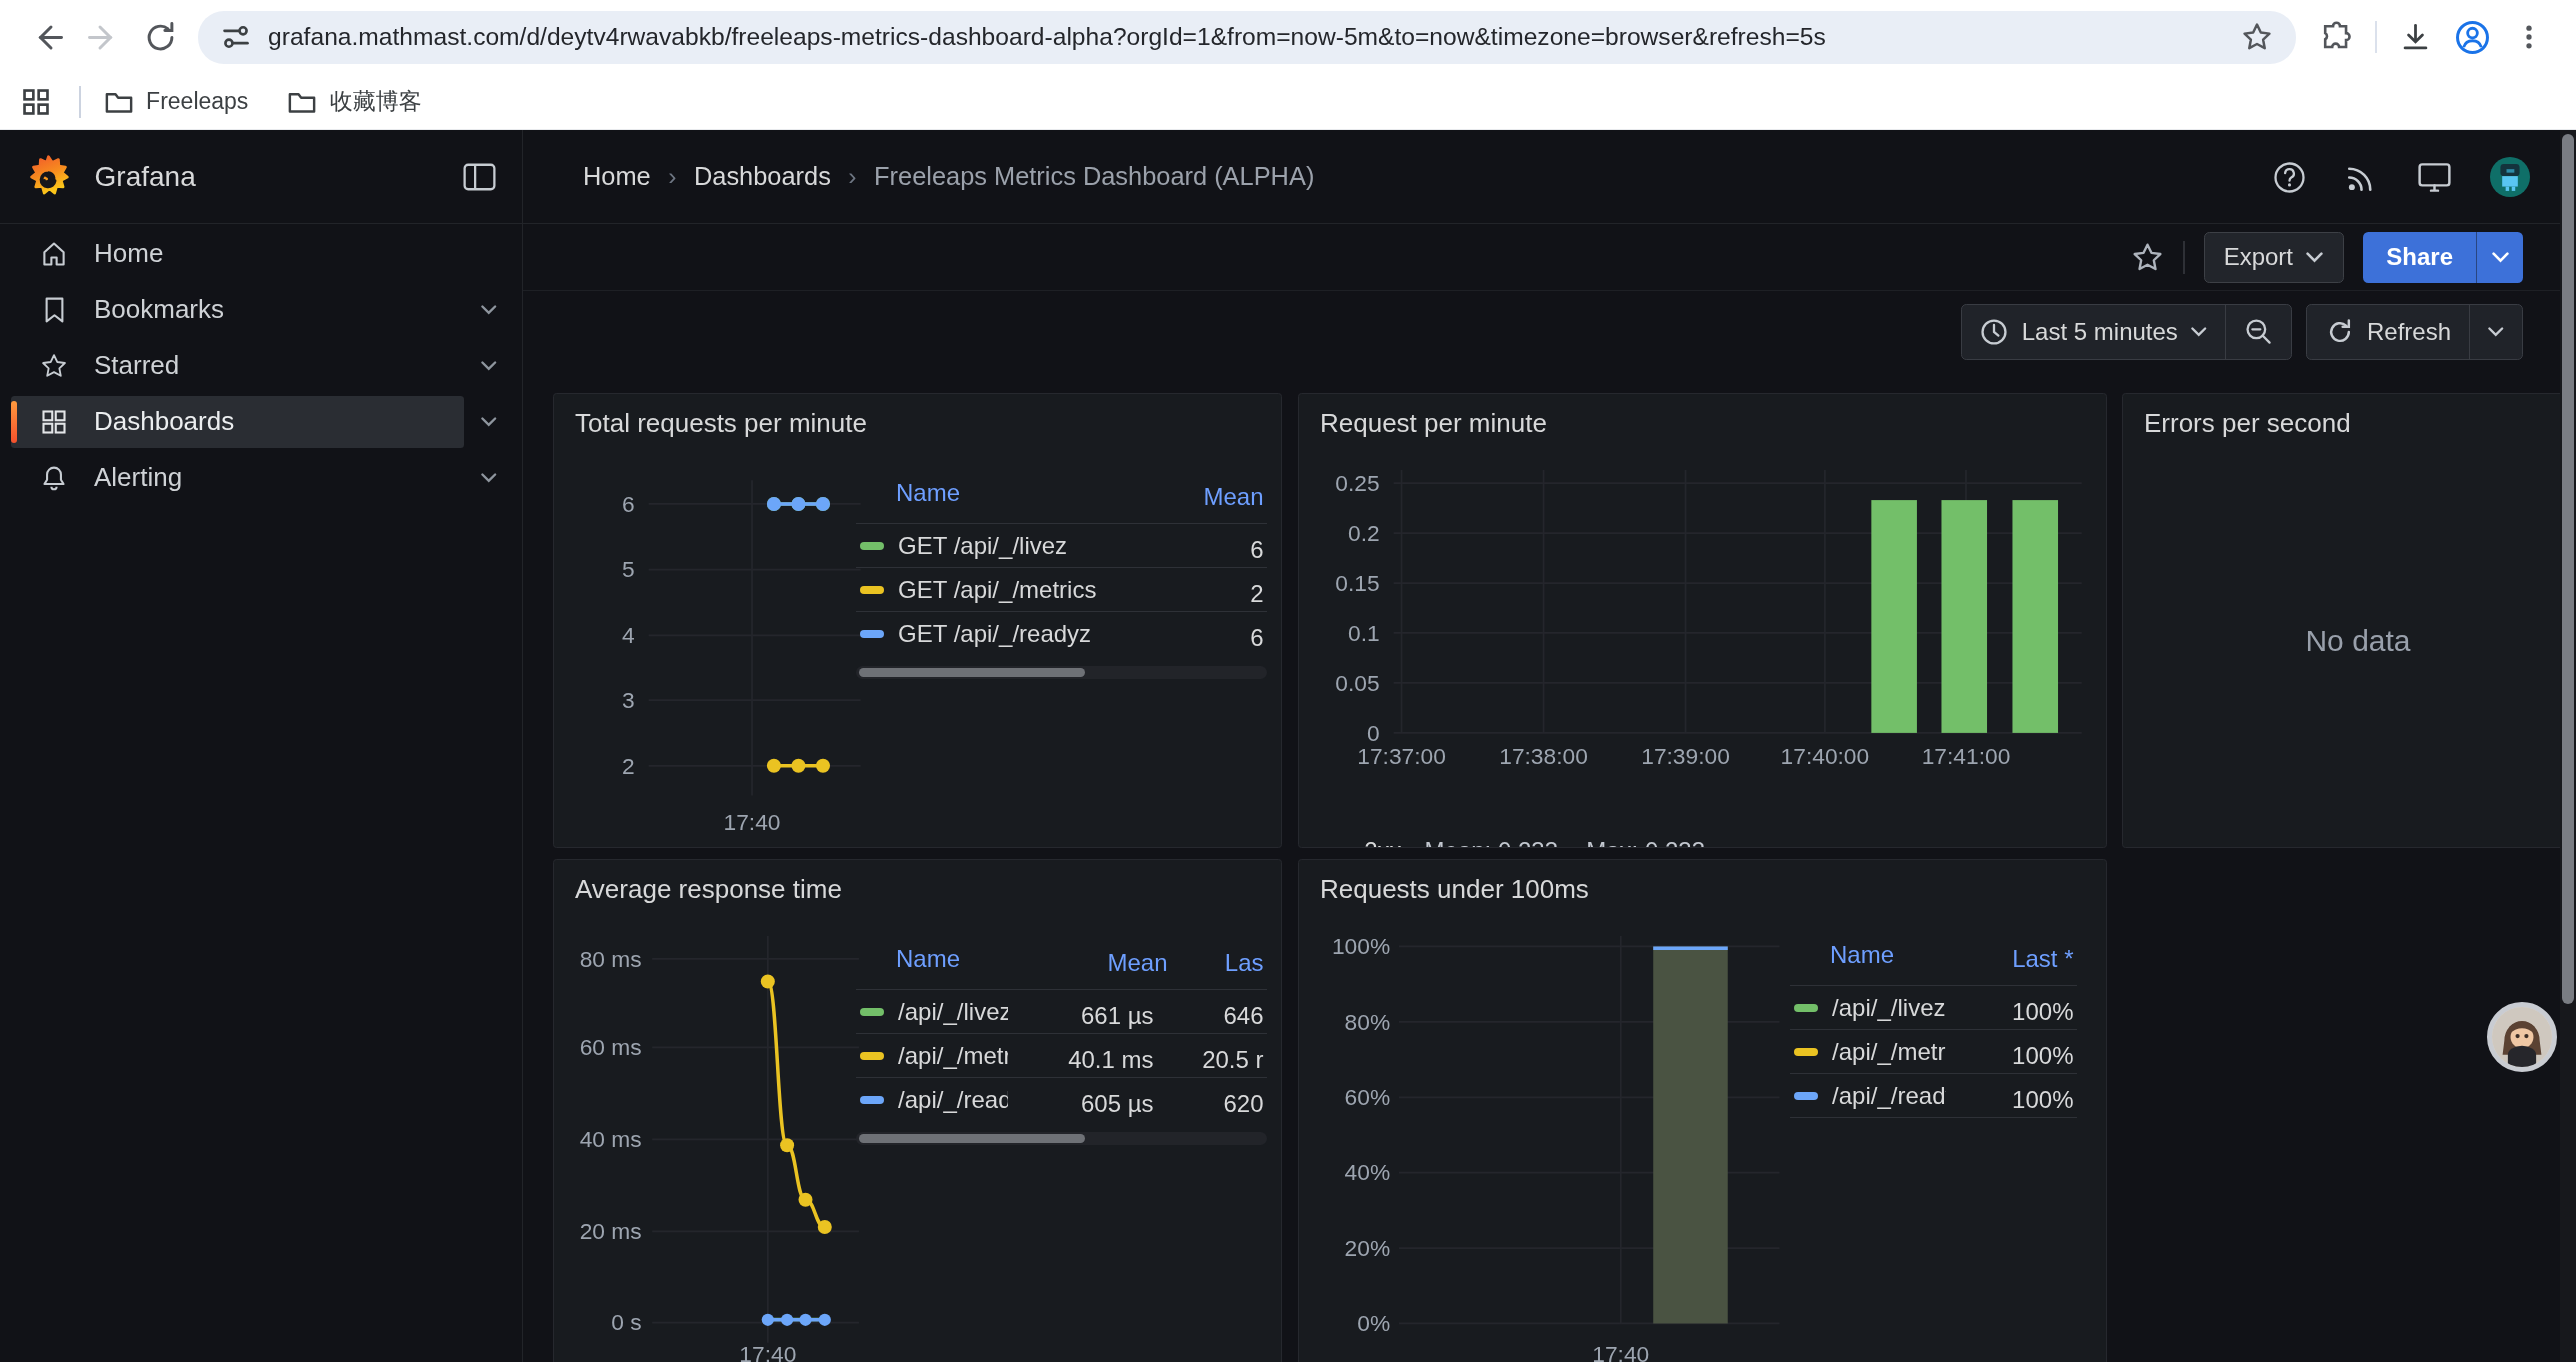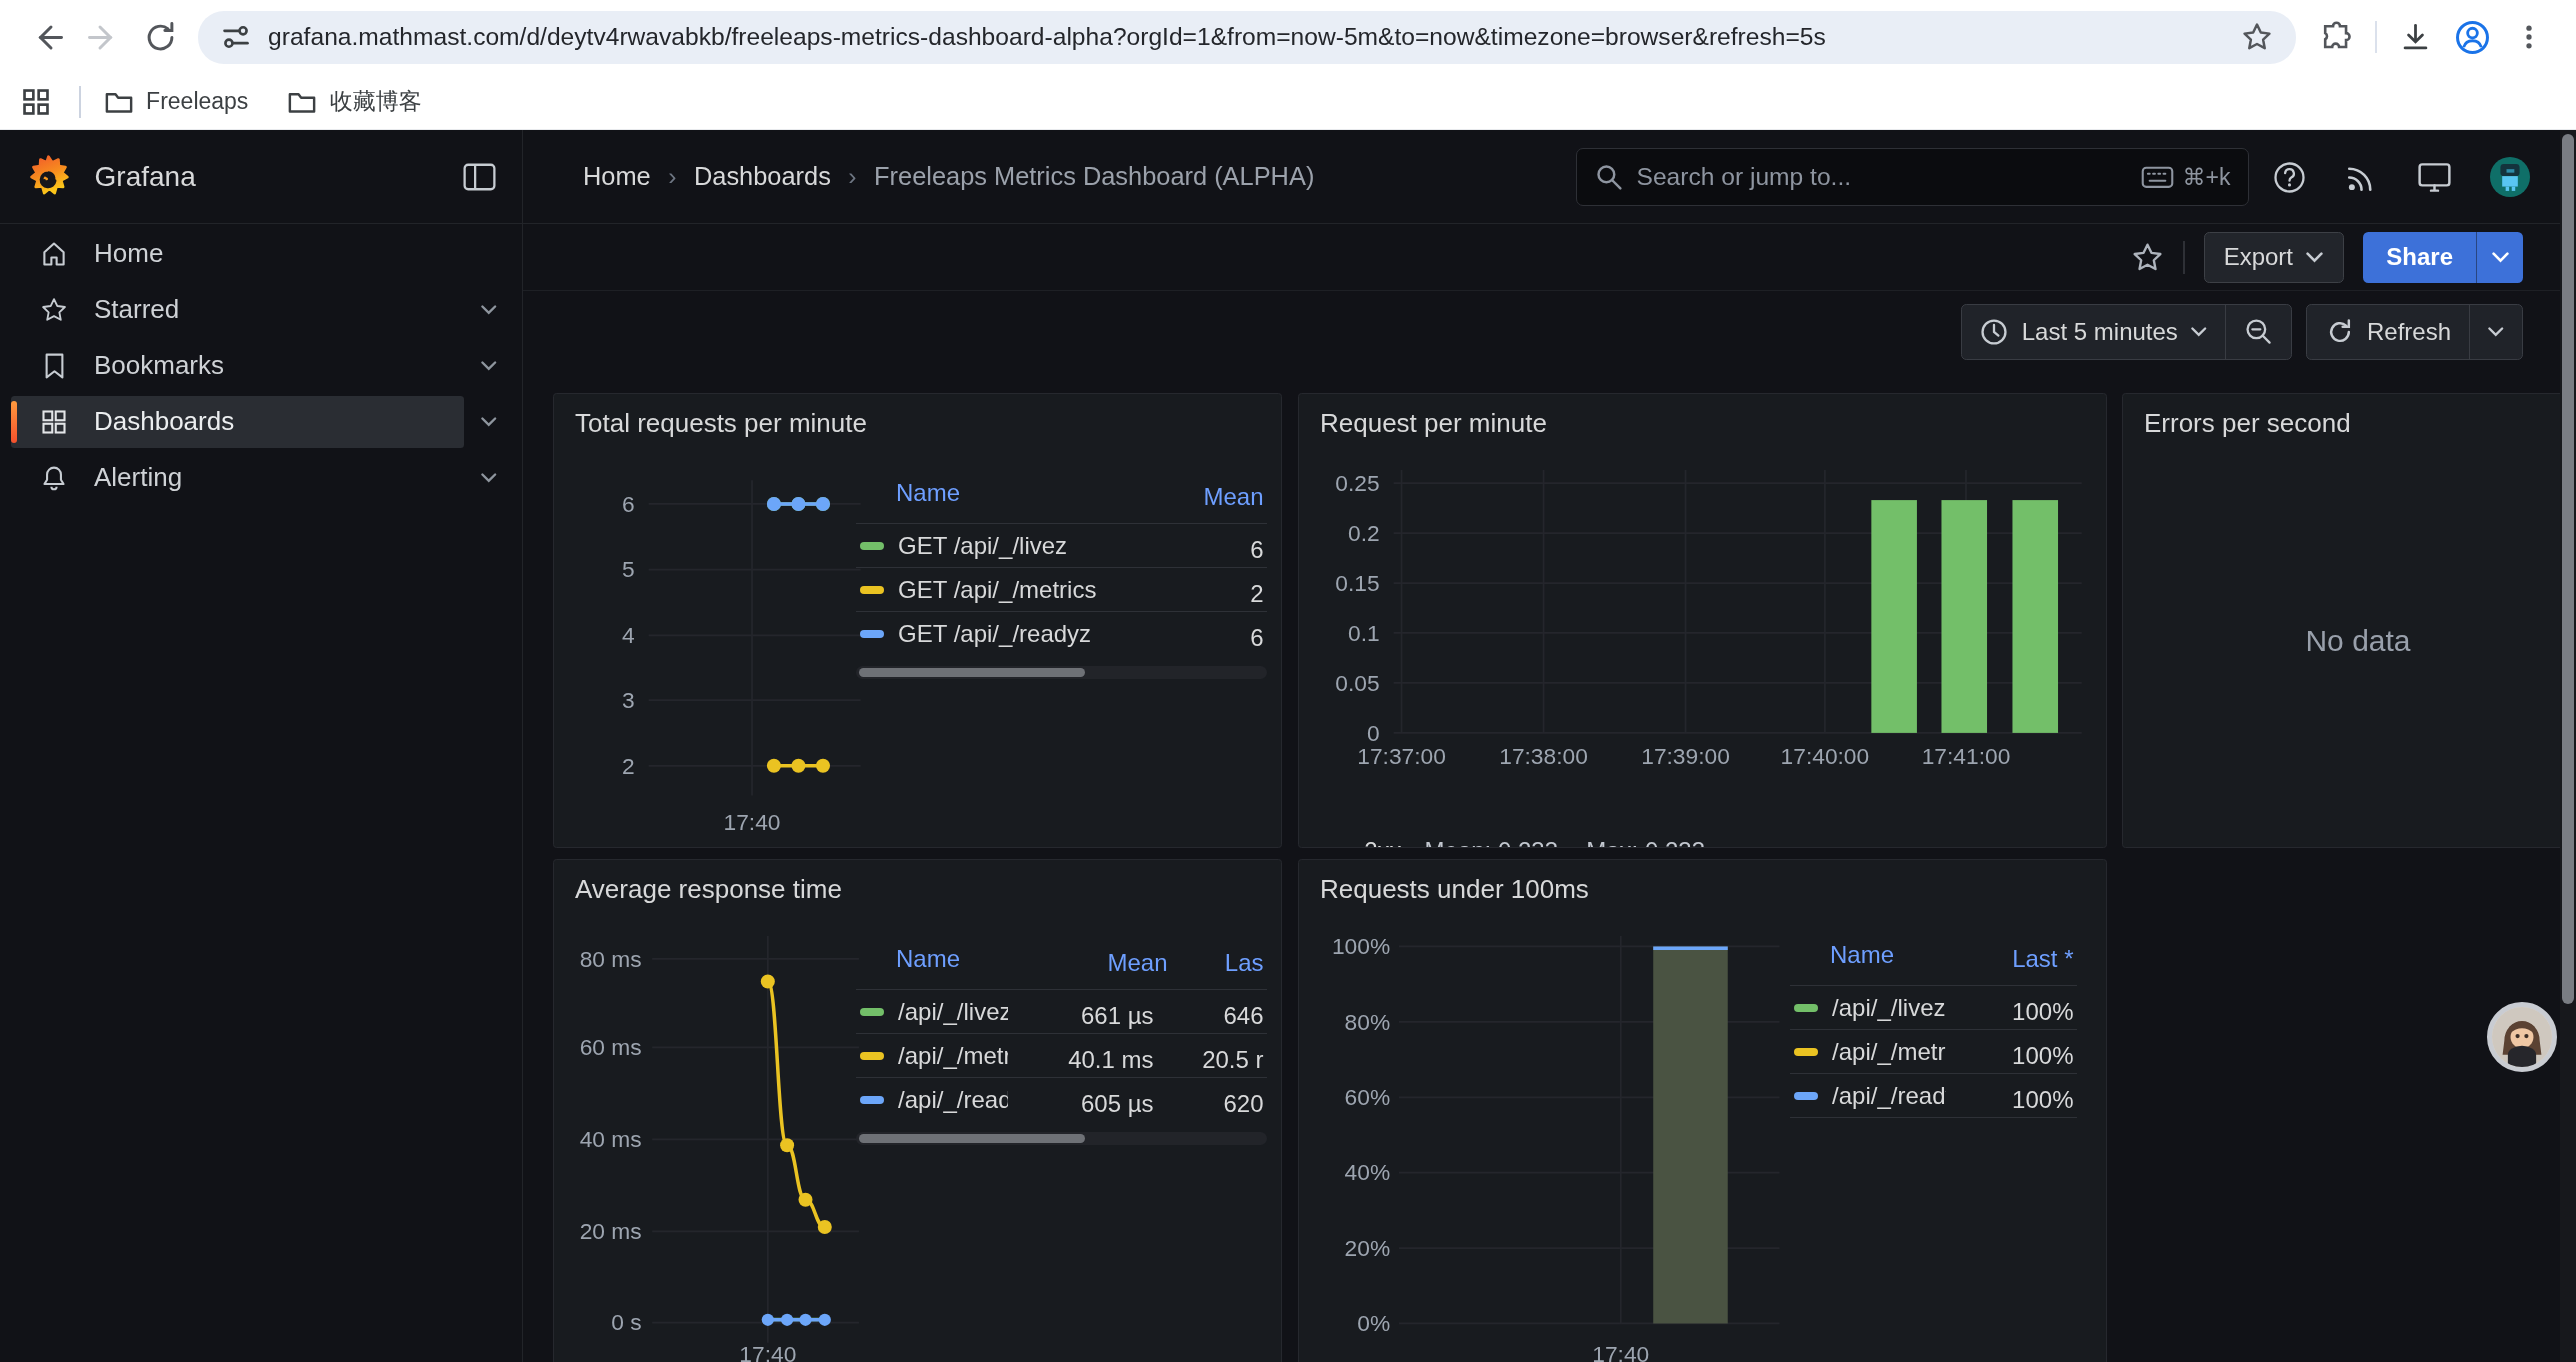--- a/index.html
+++ b/index.html
@@ -210,34 +210,20 @@
     </div>
 
     <div class="breadcrumb">
       <span class="crumb">Home</span>
       <span class="crumb-sep">›</span>
       <span class="crumb">Dashboards</span>
       <span class="crumb-sep">›</span>
       <span class="crumb current">Freeleaps Metrics Dashboard (ALPHA)</span>
     </div>
 
-    <div class="search-box">
-      <svg width="28" height="28" viewBox="0 0 32 32" fill="none" stroke="#8e95a0" stroke-width="2.8">
-          <circle cx="13" cy="13" r="9"></circle>
-          <path d="M20 20 L29 29" stroke-linecap="round"></path>
-        </svg>
-      <span class="search-ph">Search or jump to...</span>
-      <span class="kbd-hint">
-        <svg width="33" height="24.6" viewBox="0 0 38 28" fill="none" stroke="#8e95a0" stroke-width="2.4">
-            <rect x="2" y="3" width="34" height="22" rx="4"></rect>
-            <path d="M8 10 h2 M14 10 h2 M20 10 h2 M26 10 h2 M10 18 h18" stroke-linecap="round"></path>
-          </svg>
-        <span>⌘+k</span>
-      </span>
-    </div>
 
     <div class="hdr-icons">
       <span style="display:flex;">
         <svg width="35" height="35" viewBox="0 0 40 40" fill="none" stroke="#c7ccd2" stroke-width="2.6">
             <circle cx="20" cy="20" r="16"></circle>
             <path d="M15 15 a5 5 0 1 1 7 5 c-1.6 1 -2 2 -2 3.6" stroke-linecap="round"></path>
             <circle cx="20" cy="28.5" r="1.8" fill="#c7ccd2" stroke="none"></circle>
           </svg>
       </span>
       <span style="display:flex;">
@@ -331,39 +317,39 @@
       <span class="side-icon">
         <svg width="28" height="28" viewBox="0 0 32 32" fill="none" stroke="#c7ccd2" stroke-width="2.4" stroke-linejoin="round">
             <path d="M5 14 L16 4 L27 14 V28 H19 v-8 h-6 v8 H5 z"></path>
           </svg>
       </span>
       <span class="side-label">Home</span>
     </div>
     <div class="side-item">
       <div class="item-bg"></div>
       <span class="side-icon">
-        <svg width="28" height="28" viewBox="0 0 36 36" fill="none" stroke="#c7ccd2" stroke-width="2.4" stroke-linejoin="round">
-            <path d="M18 4 l4.3 8.9 9.7 1.3 -7.1 6.8 1.8 9.6 -8.7-4.7 -8.7 4.7 1.8-9.6 -7.1-6.8 9.7-1.3 z"></path>
-          </svg>
-      </span>
-      <span class="side-label">Starred</span>
+        <svg width="23" height="28" viewBox="0 0 26 32" fill="none" stroke="#c7ccd2" stroke-width="2.4" stroke-linejoin="round">
+            <path d="M4 3 h18 v26 l-9-7 -9 7 z"></path>
+          </svg>
+      </span>
+      <span class="side-label">Bookmarks</span>
       <span class="side-caret">
           <svg width="17.5" height="11.4" viewBox="0 0 22 14" fill="none" stroke="#8e959e" stroke-width="3" stroke-linecap="round">
             <path d="M3 3 l8 8 8-8"></path>
           </svg>
         </span>
     </div>
     <div class="side-item">
       <div class="item-bg"></div>
       <span class="side-icon">
-        <svg width="23" height="28" viewBox="0 0 26 32" fill="none" stroke="#c7ccd2" stroke-width="2.4" stroke-linejoin="round">
-            <path d="M4 3 h18 v26 l-9-7 -9 7 z"></path>
-          </svg>
-      </span>
-      <span class="side-label">Bookmarks</span>
+        <svg width="28" height="28" viewBox="0 0 36 36" fill="none" stroke="#c7ccd2" stroke-width="2.4" stroke-linejoin="round">
+            <path d="M18 4 l4.3 8.9 9.7 1.3 -7.1 6.8 1.8 9.6 -8.7-4.7 -8.7 4.7 1.8-9.6 -7.1-6.8 9.7-1.3 z"></path>
+          </svg>
+      </span>
+      <span class="side-label">Starred</span>
       <span class="side-caret">
           <svg width="17.5" height="11.4" viewBox="0 0 22 14" fill="none" stroke="#8e959e" stroke-width="3" stroke-linecap="round">
             <path d="M3 3 l8 8 8-8"></path>
           </svg>
         </span>
     </div>
     <div class="side-item active">
       <div class="item-bg"></div>
       <span class="side-icon">
         <svg width="28" height="28" viewBox="0 0 32 32" fill="none" stroke="#e3e5e8" stroke-width="2.4">

